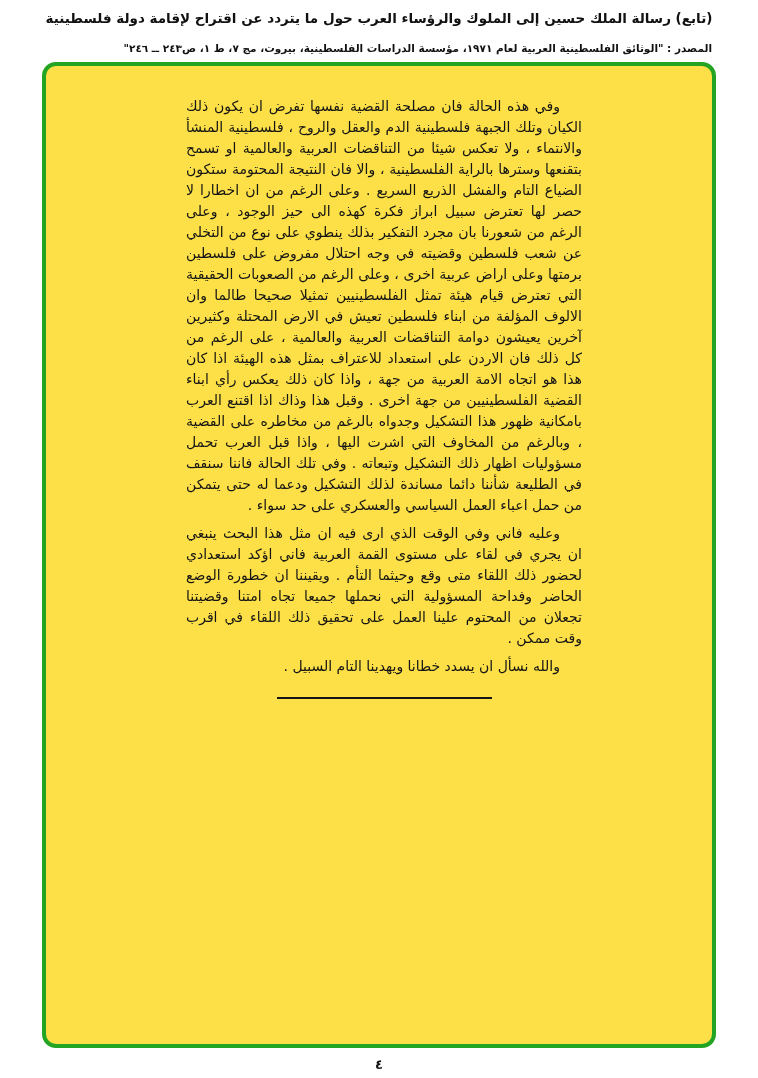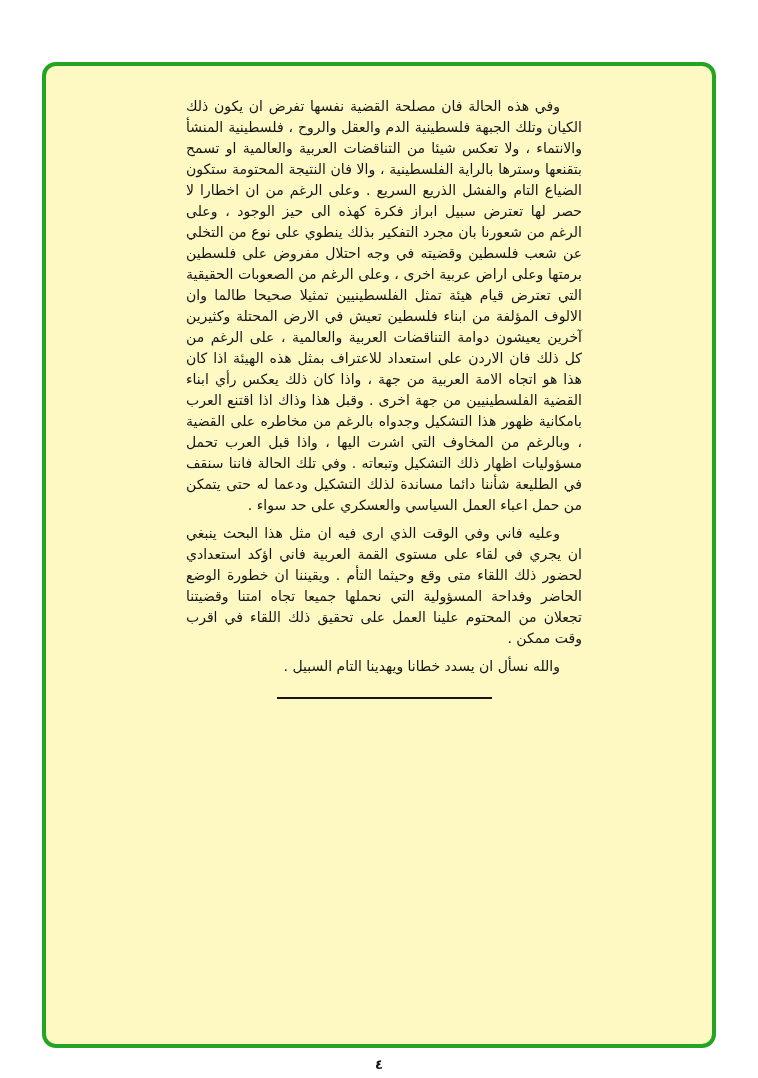--- a/index.html
+++ b/index.html
@@ -38,21 +38,21 @@
   }
 
   .frame {
     position: absolute;
     top: 62px;
     left: 42px;
     width: 674px;
     height: 986px;
     border: 4px solid #23a523;
     border-radius: 14px;
-    background: #fef9c3;
+    background: #fde047;
   }
 
   .body-text {
     position: absolute;
     top: 30px;
     right: 130px;
     width: 396px;
     font-size: 14px;
     line-height: 21px;
     text-align: justify;
@@ -81,20 +81,24 @@
     font-size: 13px;
     font-weight: bold;
     color: #111;
   }
 </style>
 </head>
 <body>
 
 <div class="page">
 
+  <div class="header">
+    <div class="doc-title">(تابع) رسالة الملك حسين إلى الملوك والرؤساء العرب حول ما يتردد عن اقتراح لإقامة دولة فلسطينية</div>
+    <div class="doc-source">المصدر : "الوثائق الفلسطينية العربية لعام ١٩٧١، مؤسسة الدراسات الفلسطينية، بيروت، مج ٧، ط ١، ص٢٤٣ ــ ٢٤٦"</div>
+  </div>
 
   <div class="frame">
     <div class="body-text">
       <p>وفي هذه الحالة فان مصلحة القضية نفسها تفرض ان يكون ذلك الكيان وتلك الجبهة فلسطينية الدم والعقل والروح ، فلسطينية المنشأ والانتماء ، ولا تعكس شيئا من التناقضات العربية والعالمية او تسمح بتقنعها وسترها بالراية الفلسطينية ، والا فان النتيجة المحتومة ستكون الضياع التام والفشل الذريع السريع . وعلى الرغم من ان اخطارا لا حصر لها تعترض سبيل ابراز فكرة كهذه الى حيز الوجود ، وعلى الرغم من شعورنا بان مجرد التفكير بذلك ينطوي على نوع من التخلي عن شعب فلسطين وقضيته في وجه احتلال مفروض على فلسطين برمتها وعلى اراض عربية اخرى ، وعلى الرغم من الصعوبات الحقيقية التي تعترض قيام هيئة تمثل الفلسطينيين تمثيلا صحيحا طالما وان الالوف المؤلفة من ابناء فلسطين تعيش في الارض المحتلة وكثيرين آخرين يعيشون دوامة التناقضات العربية والعالمية ، على الرغم من كل ذلك فان الاردن على استعداد للاعتراف بمثل هذه الهيئة اذا كان هذا هو اتجاه الامة العربية من جهة ، واذا كان ذلك يعكس رأي ابناء القضية الفلسطينيين من جهة اخرى . وقبل هذا وذاك اذا اقتنع العرب بامكانية ظهور هذا التشكيل وجدواه بالرغم من مخاطره على القضية ، وبالرغم من المخاوف التي اشرت اليها ، واذا قبل العرب تحمل مسؤوليات اظهار ذلك التشكيل وتبعاته . وفي تلك الحالة فاننا سنقف في الطليعة شأننا دائما مساندة لذلك التشكيل ودعما له حتى يتمكن من حمل اعباء العمل السياسي والعسكري على حد سواء .</p>
       <p>وعليه فاني وفي الوقت الذي ارى فيه ان مثل هذا البحث ينبغي ان يجري في لقاء على مستوى القمة العربية فاني اؤكد استعدادي لحضور ذلك اللقاء متى وقع وحيثما التأم . ويقيننا ان خطورة الوضع الحاضر وفداحة المسؤولية التي نحملها جميعا تجاه امتنا وقضيتنا تجعلان من المحتوم علينا العمل على تحقيق ذلك اللقاء في اقرب وقت ممكن .</p>
       <p>والله نسأل ان يسدد خطانا ويهدينا التام السبيل .</p>
       <div class="divider"></div>
     </div>
   </div>
 

